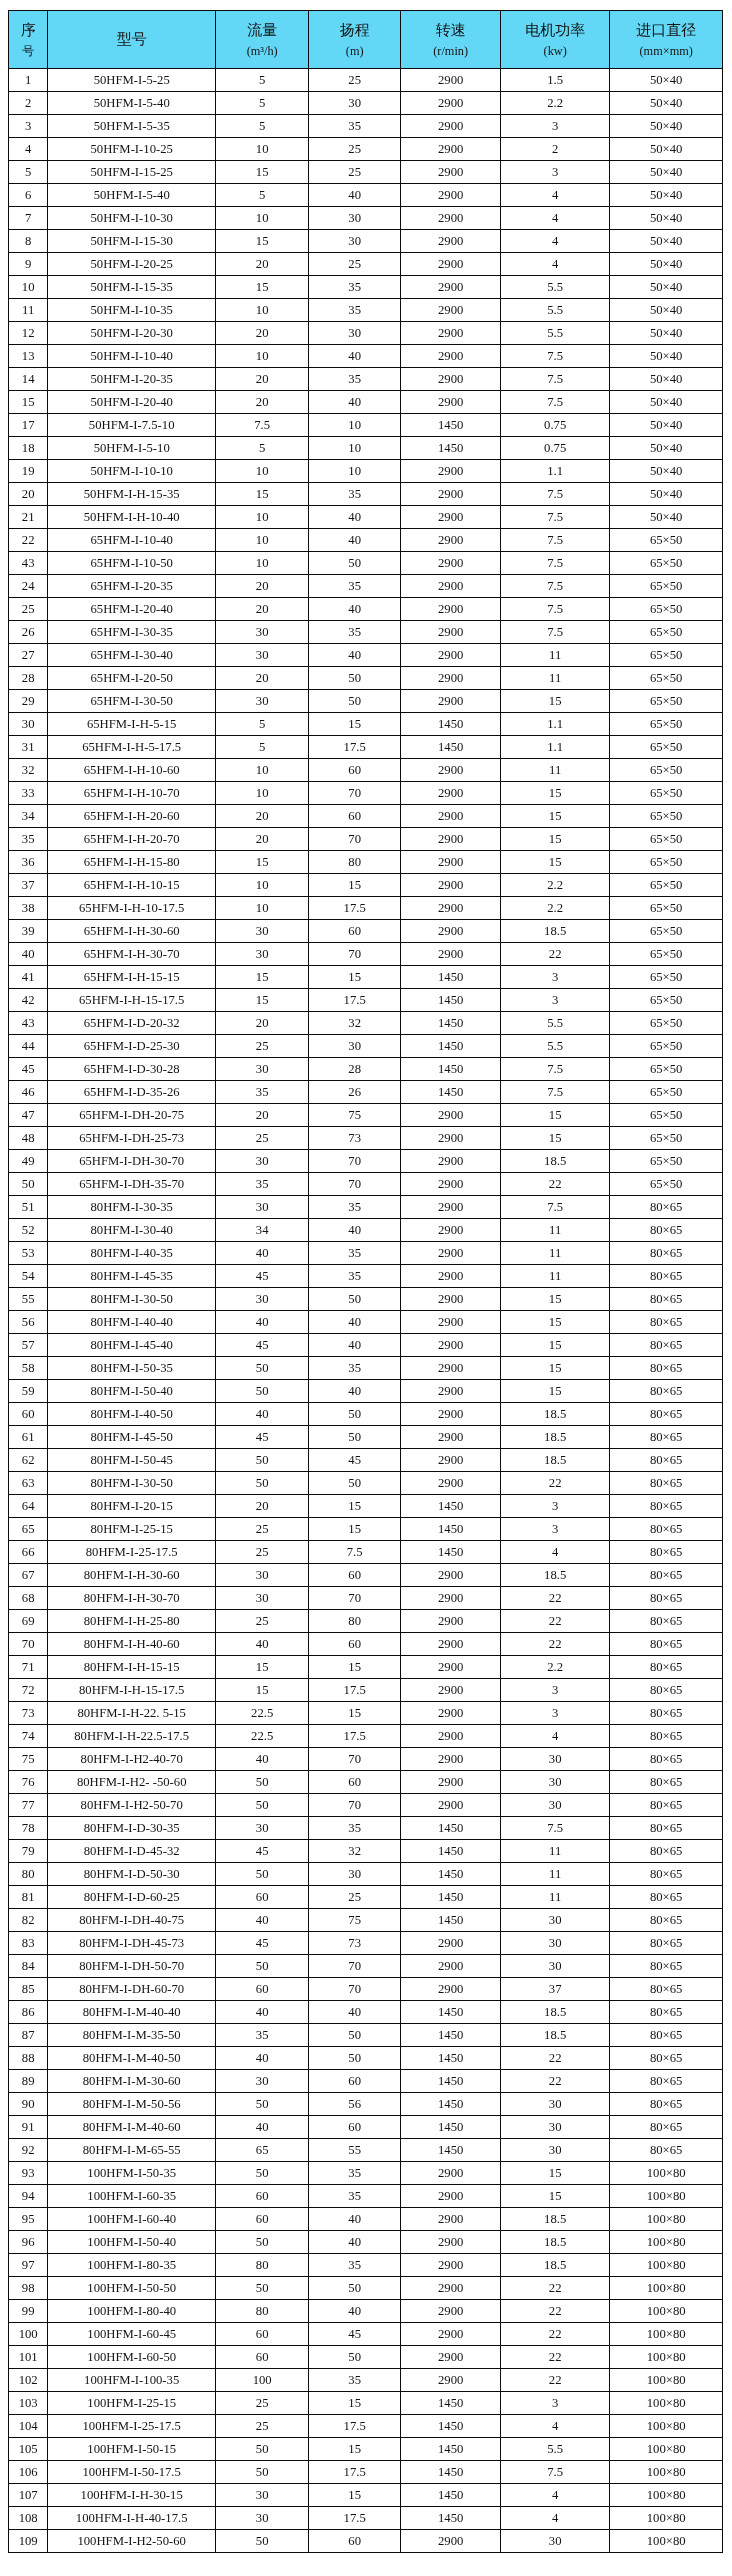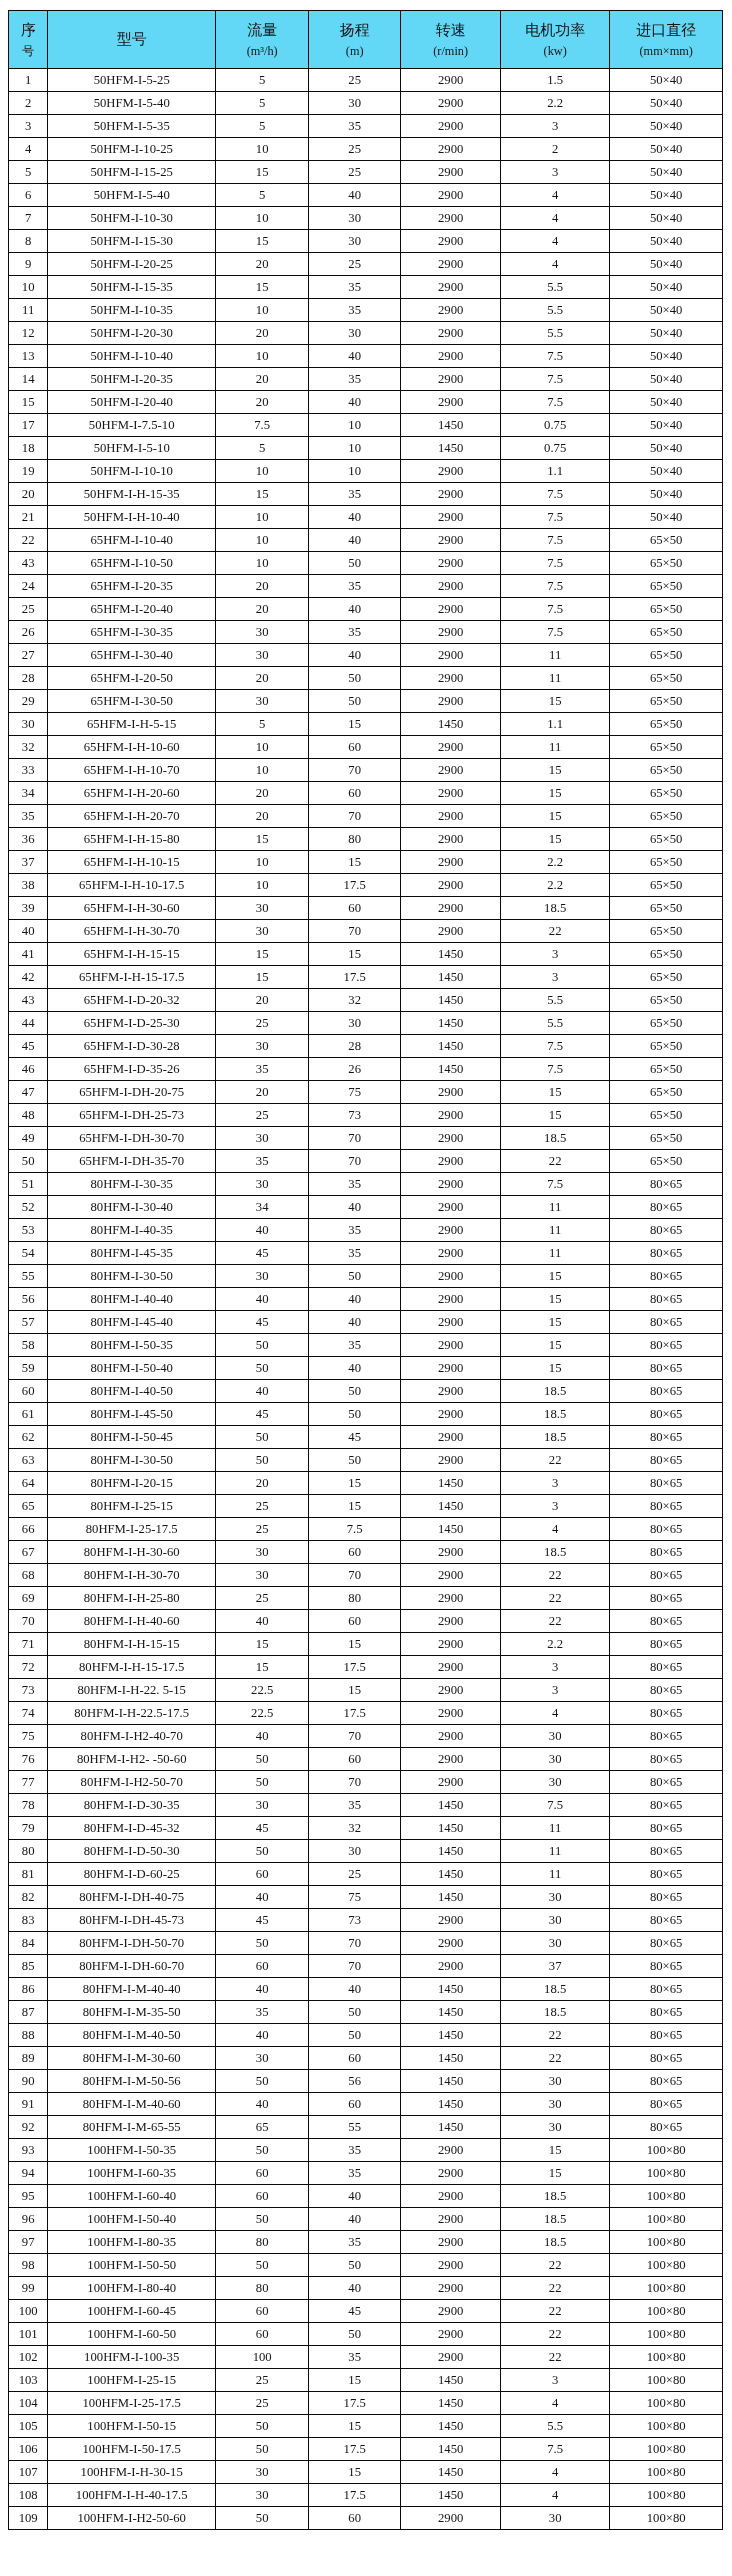--- a/index.html
+++ b/index.html
@@ -360,20 +360,29 @@
         <tr>
           <td>30</td>
           <td>65HFM-I-H-5-15</td>
           <td>5</td>
           <td>15</td>
           <td>1450</td>
           <td>1.1</td>
           <td>65×50</td>
         </tr>
         <tr>
+          <td>31</td>
+          <td>65HFM-I-H-5-17.5</td>
+          <td>5</td>
+          <td>17.5</td>
+          <td>1450</td>
+          <td>1.1</td>
+          <td>65×50</td>
+        </tr>
+        <tr>
           <td>32</td>
           <td>65HFM-I-H-10-60</td>
           <td>10</td>
           <td>60</td>
           <td>2900</td>
           <td>11</td>
           <td>65×50</td>
         </tr>
         <tr>
           <td>33</td>

